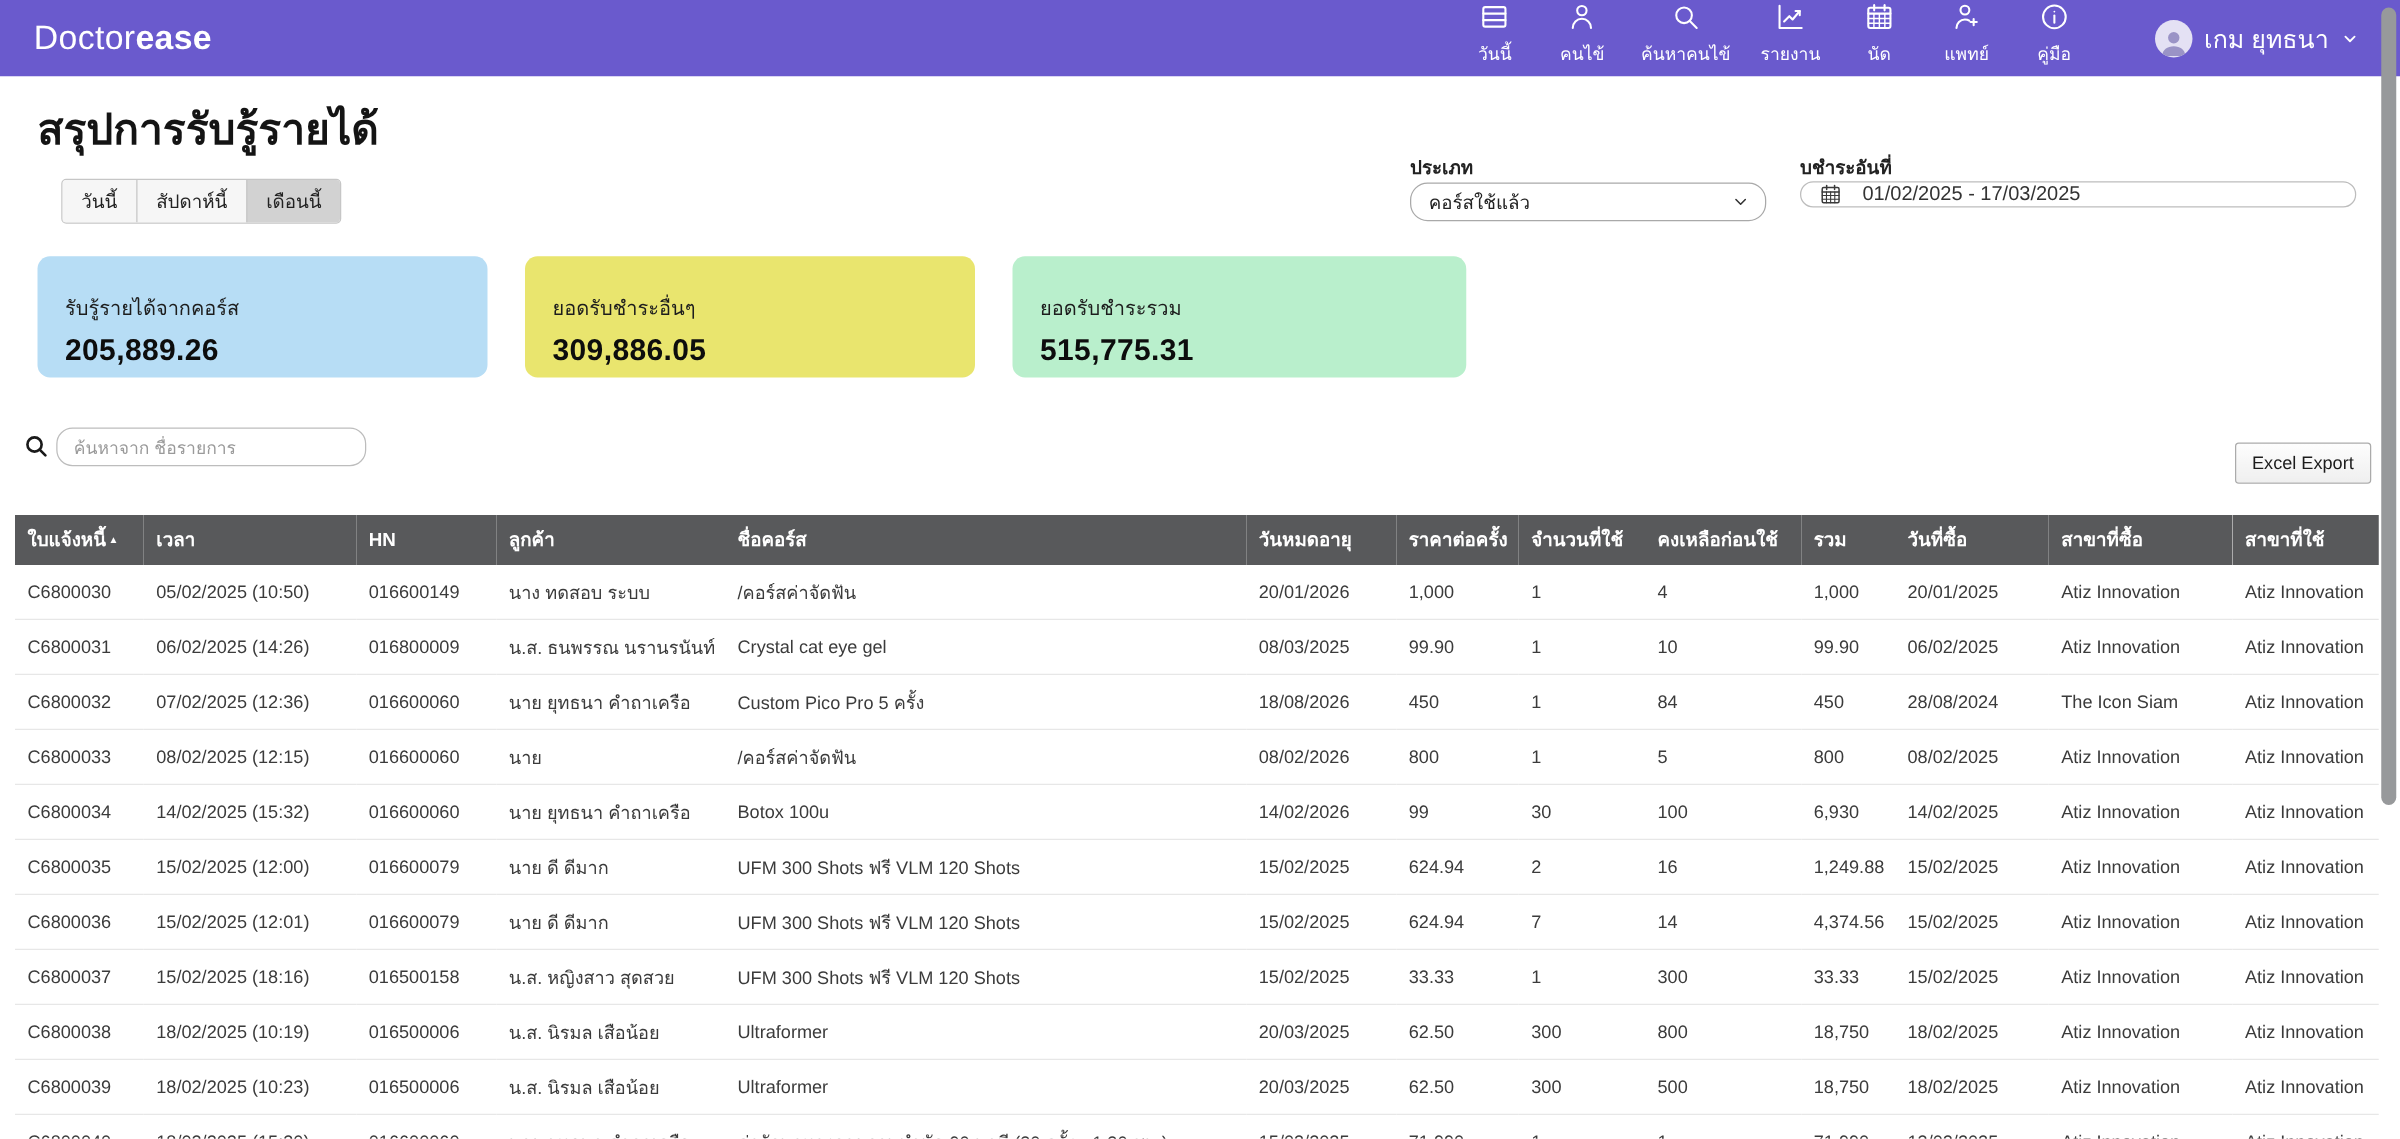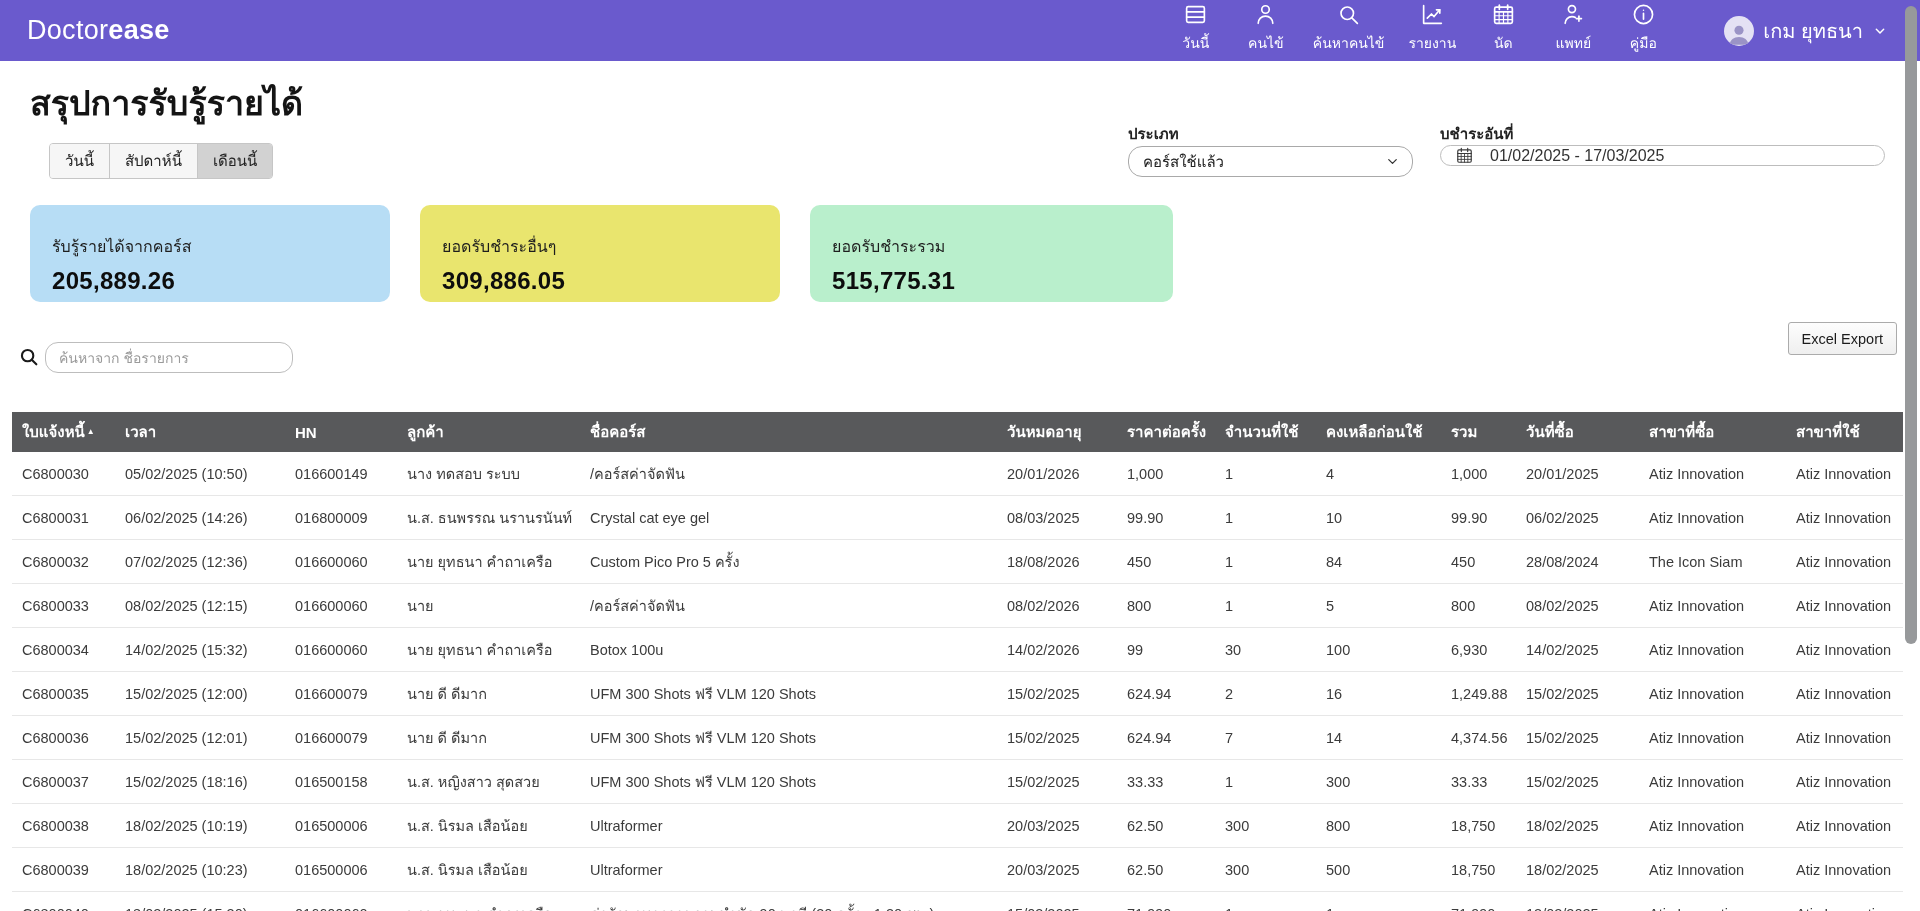--- a/index.html
+++ b/index.html
@@ -58,21 +58,21 @@
   .card-label { font-size:16px; color:#1d1d1d; }
   .card-value { font-size:24px; font-weight:800; color:#0d0d0d; margin-top:8px; letter-spacing:.3px; }
 
   
   .search-icon { position:absolute; left:18px; top:346px; width:22px; height:22px; }
   .search-icon svg { width:22px; height:22px; stroke:#1a1a1a; fill:none; stroke-width:2.3; stroke-linecap:round; }
   .search-input { position:absolute; left:45px; top:342px; width:248px; height:31px;
                   border:1px solid #bdbdbd; border-radius:13px; padding:0 13px; font-size:14px;
                   color:#333; font-family:inherit; outline:none; }
   .search-input::placeholder { color:#9a9a9a; }
-  .export-btn { position:absolute; right:23px; top:322px; height:33px; padding:0 13px;
+  .export-btn { position:absolute; right:23px; top:354px; height:33px; padding:0 13px;
                 font-size:14.5px; color:#1c1c1c; background:linear-gradient(#fdfdfd,#efefef);
                 border:1px solid #ababab; border-radius:3px; cursor:pointer; font-family:inherit; }
 
   
   .tbl-wrap { position:absolute; left:12px; top:412px; width:1891px; }
   table { border-collapse:collapse; table-layout:fixed; width:1891px; }
   thead th { background:#58595b; color:#fff; font-size:15px; font-weight:700; text-align:left;
              padding:8px 8px 8px 10px; white-space:nowrap; overflow:hidden; }
   tbody td { font-size:14.5px; color:#3b3b3b; padding:10px 8px 10px 10px; border-bottom:1px solid #e7e7e7;
              white-space:nowrap; overflow:hidden; background:#fff; }

